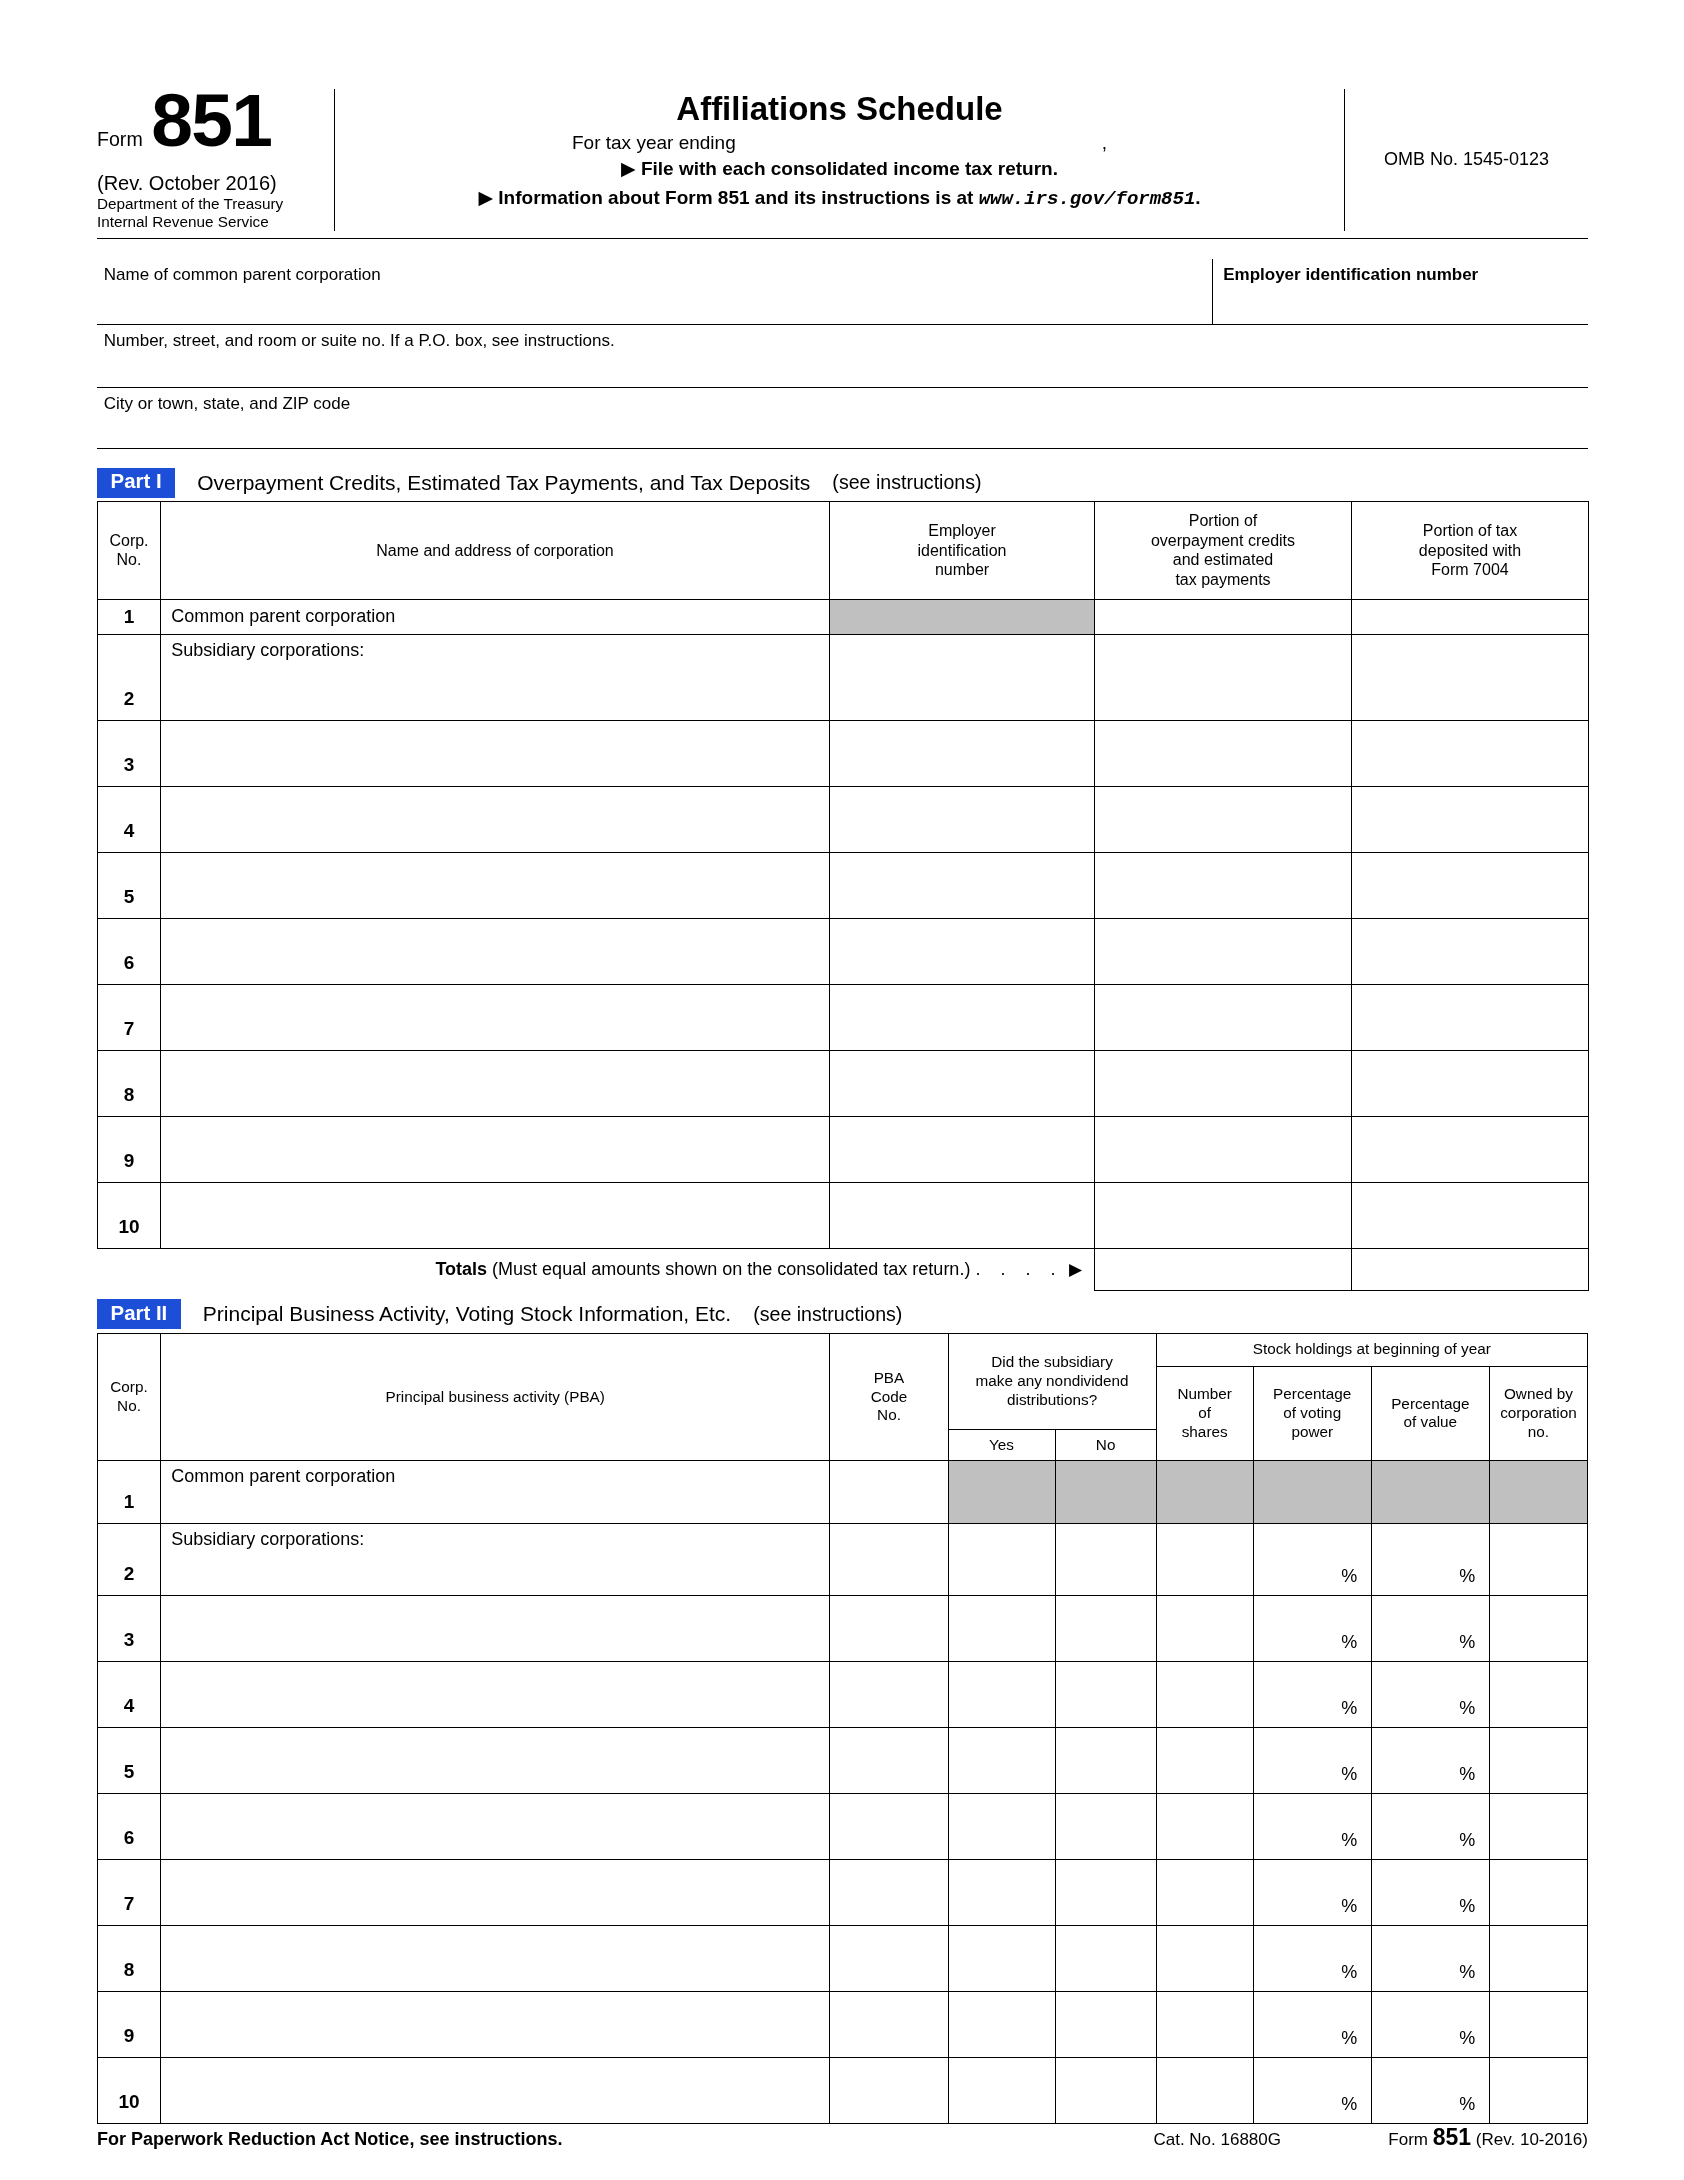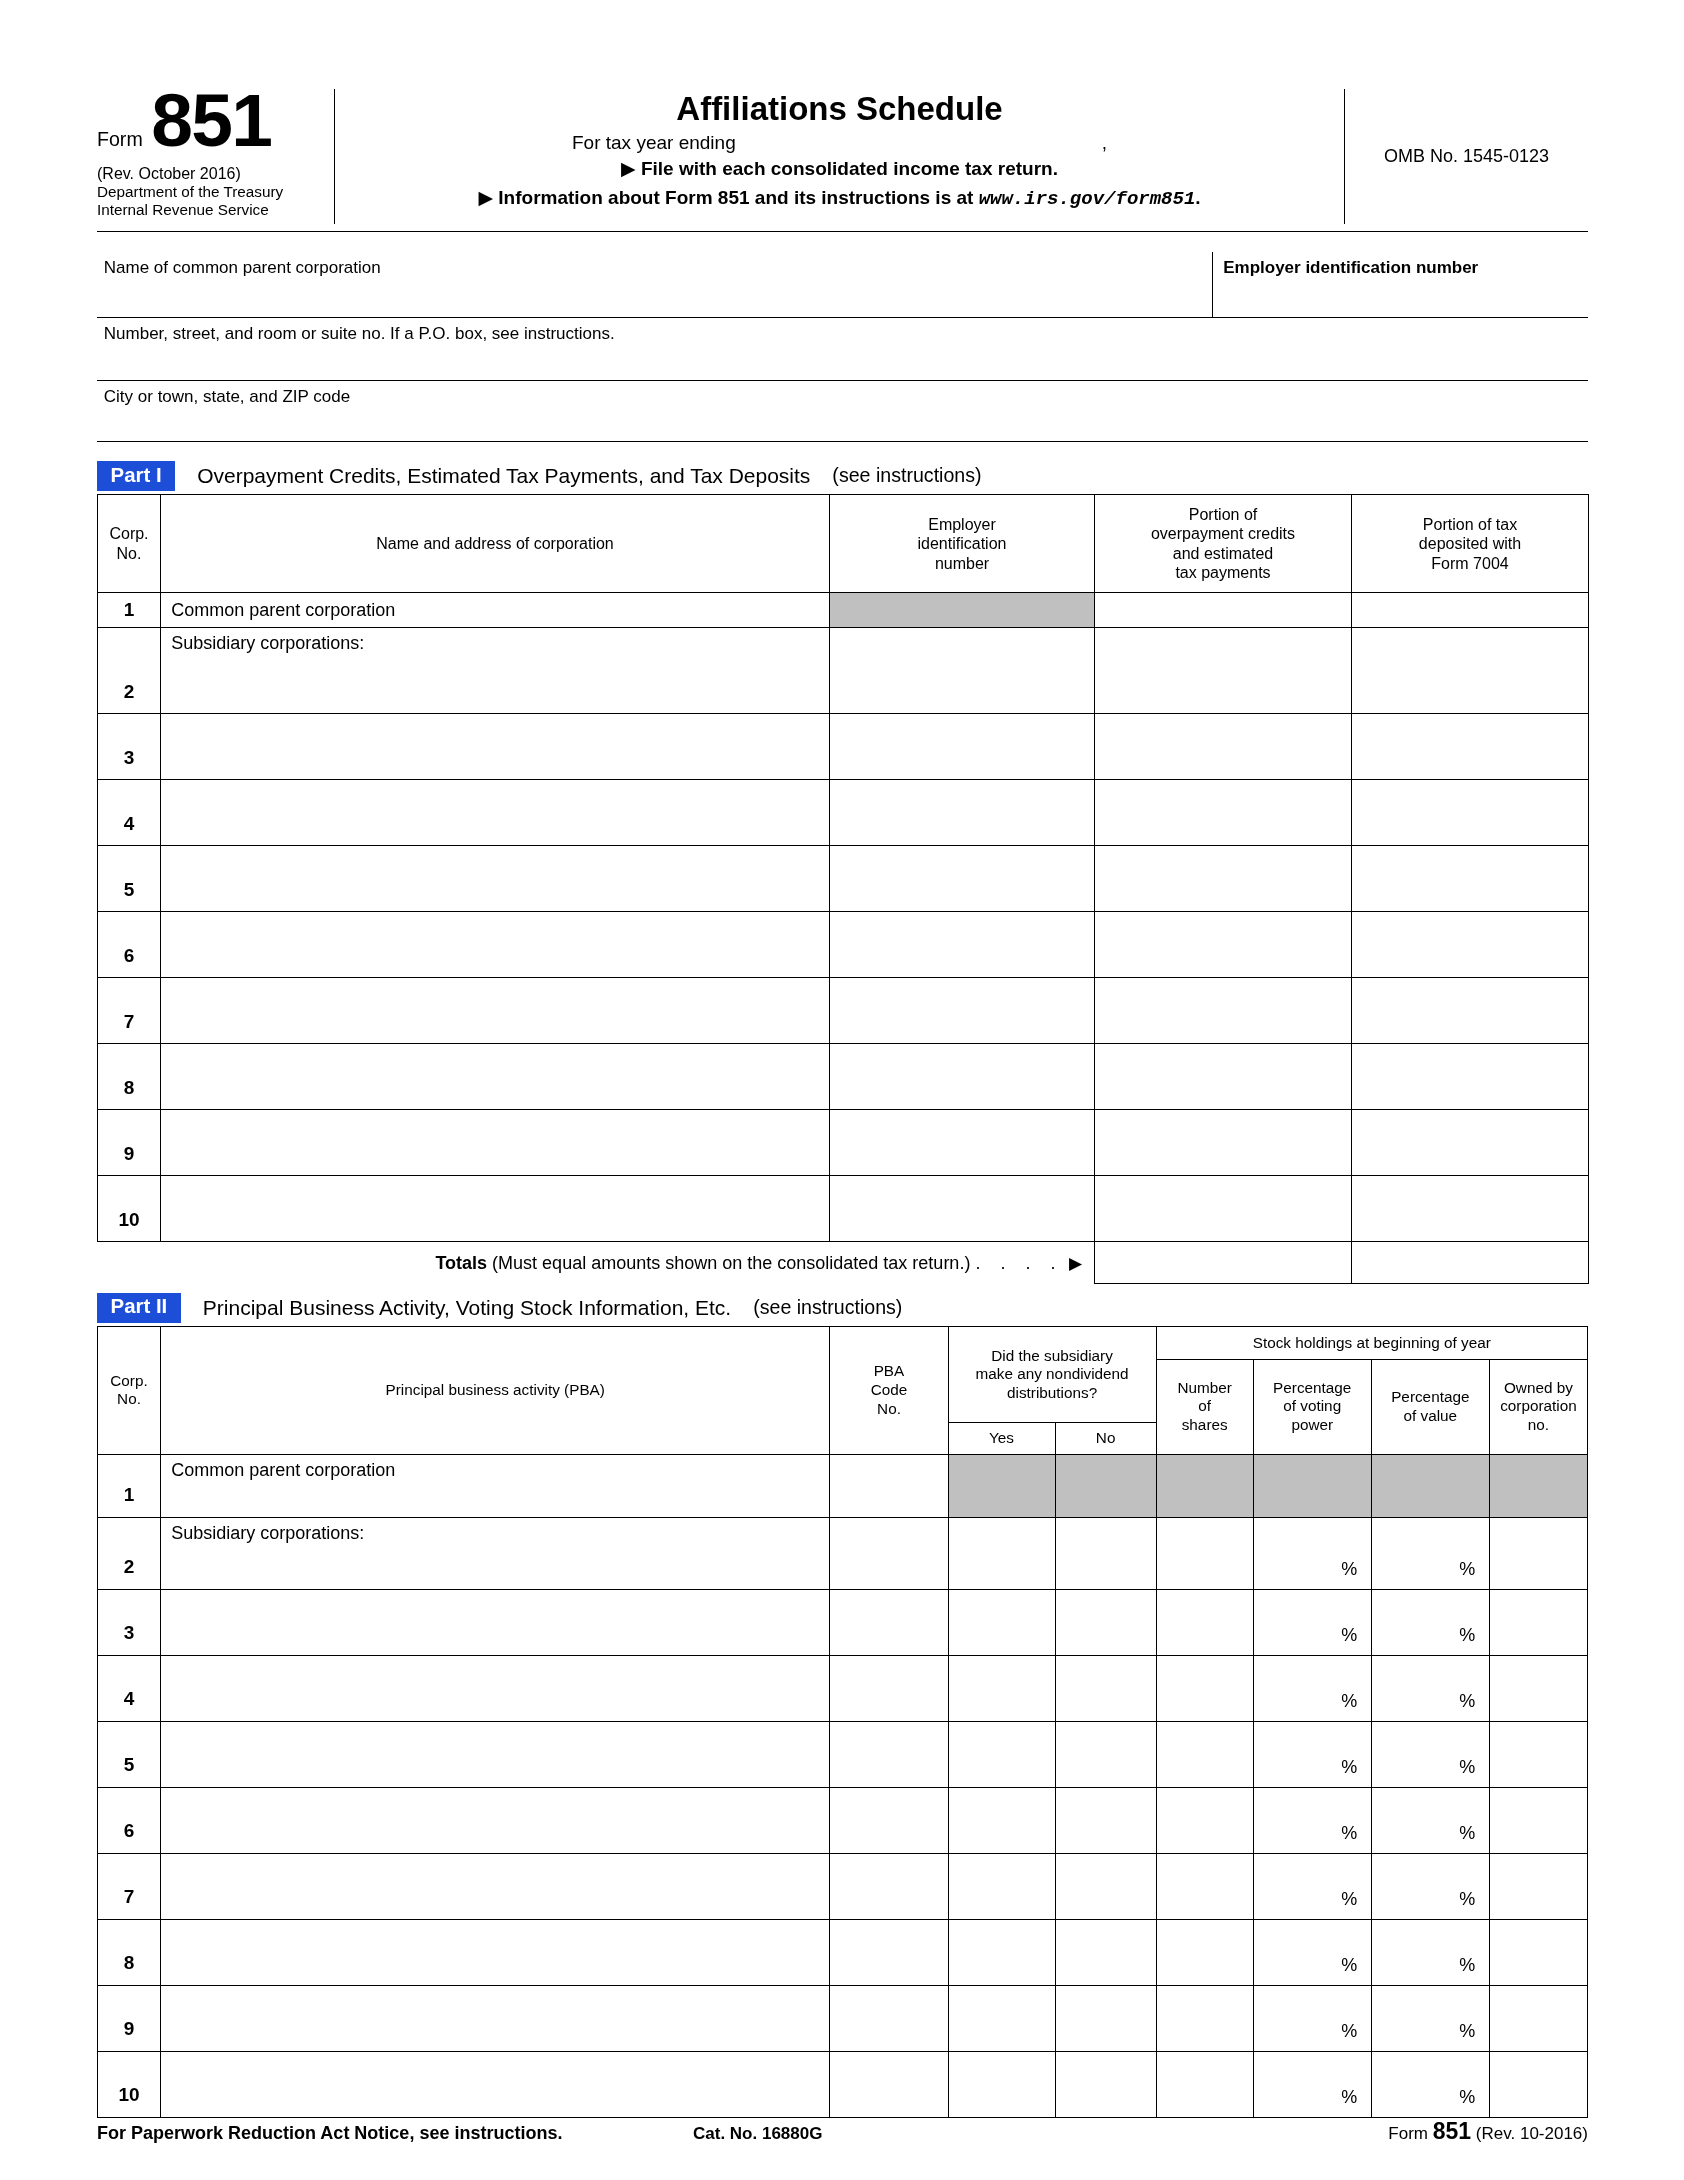--- a/index.html
+++ b/index.html
@@ -6,21 +6,21 @@
   html,body { background:#ffffff; }
   body { font-family:"Liberation Sans", "DejaVu Sans", sans-serif; color:#000; }
   .page { width:1685px; height:2181px; background:#fff; padding:89px 97px 34px 97px; position:relative; overflow:hidden; }
 
   
   .hdr { display:flex; align-items:stretch; border-bottom:1.7px solid #000; padding-bottom:6.8px; min-height:143px; }
   .hdr-left { width:237px; padding-right:8.5px; }
   .form-line { display:flex; align-items:baseline; gap:8.5px; }
   .form-word { font-size:19.6px; }
   .form-num { font-size:75px; font-weight:bold; line-height:0.85; letter-spacing:-1.7px; }
-  .rev { font-size:16px; margin-top:12px; }
+  .rev { font-size:20px; margin-top:19px; }
   .dept { font-size:15.3px; line-height:1.18; }
   .vline { border-left:1.7px solid #000; }
   .hdr-center { flex:1; text-align:center; padding-top:1.7px; }
   .title { font-size:33px; font-weight:bold; line-height:1.1; }
   .taxyear { font-size:19px; margin-top:5px; }
   .ty-blank { display:inline-block; width:366px; }
   .bullet { font-size:19px; font-weight:bold; line-height:1.55; }
   .bullet .it { font-style:italic;font-family:Liberation Mono, monospace; }
   .hdr-right { width:244px; border-left:1.7px solid #000; display:flex; align-items:center; justify-content:center; font-size:18px; }
 
@@ -64,21 +64,21 @@
   .t2 .h1 { height:33px; }
   .t2 .h2 { height:63px; }
   .t2 .h3 { height:31.5px; }
   .r2-one { height:63px; }
   .r2-sub { height:72px; }
   .r2-tall { height:66px; }
 
   
   .footer { display:flex; align-items:baseline; margin-top:0; }
   .f-left { font-weight:bold; font-size:18px; width:596px; }
-  .f-center { flex:1; text-align:left; font-size:17px;font-weight:bold; }
+  .f-center { flex:1; text-align:right; font-size:17px; }
   .f-right { width:307px; text-align:right; font-size:17px; }
   .f-right .fnum { font-weight:bold; font-size:23px; }
 </style>
 </head>
 <body>
 
 <div class="page">
 
   <div class="hdr">
     <div class="hdr-left">

